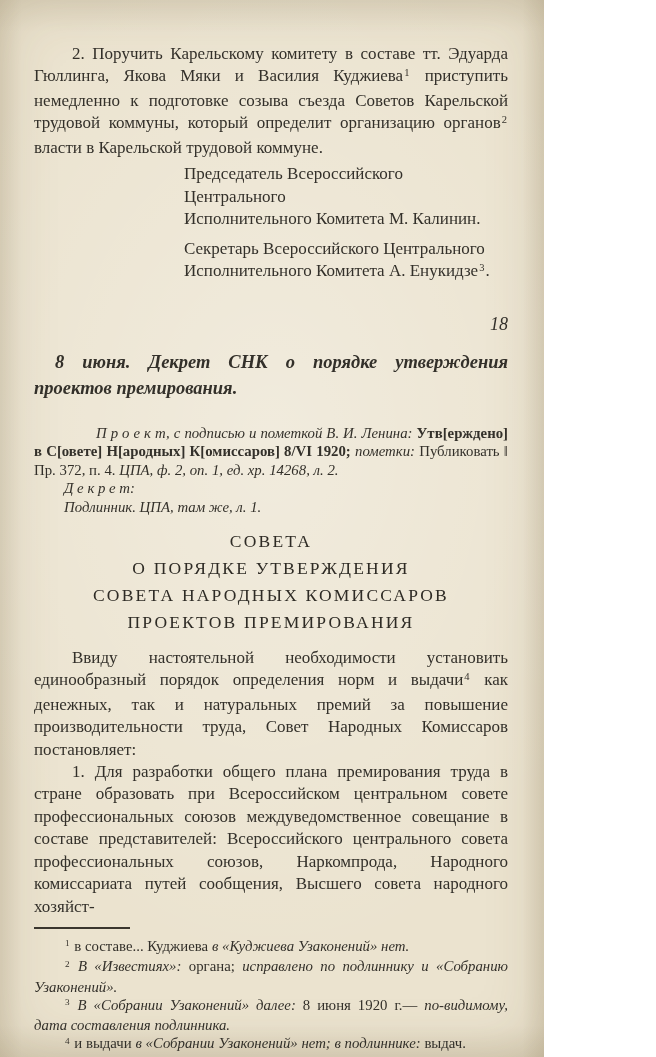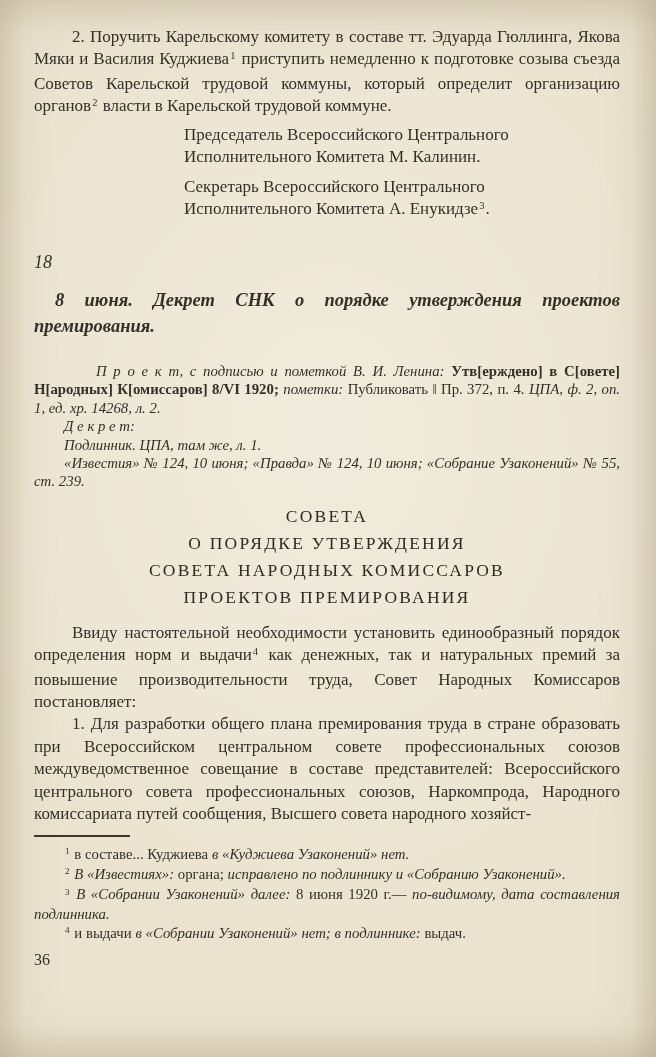--- a/index.html
+++ b/index.html
@@ -3,24 +3,24 @@
 <meta charset="utf-8">
 <style>
   html, body { margin: 0; padding: 0; }
   body {
     width: 656px;
     font-family: "Liberation Serif", "DejaVu Serif", serif;
     -webkit-font-smoothing: antialiased;
   }
   .page {
     position: relative;
-    width: 656px;
+    width: 544px;
     height: 1057px;
     box-sizing: border-box;
-    padding: 26px 36px 0 34px;
+    padding: 43px 36px 0 34px;
     color: #33302a;
     background-color: #ebe3cf;
     background-image:
       radial-gradient(120% 90% at 50% 42%, rgba(255,255,255,0.30) 0%, rgba(255,255,255,0.0) 55%),
       linear-gradient(90deg, rgba(118,98,58,0.10) 0%, rgba(0,0,0,0) 4%, rgba(0,0,0,0) 96%, rgba(118,98,58,0.12) 100%),
       linear-gradient(180deg, rgba(118,98,58,0.08) 0%, rgba(0,0,0,0) 3%, rgba(0,0,0,0) 97%, rgba(118,98,58,0.10) 100%);
     box-shadow: inset 0 0 60px rgba(105,85,45,0.20);
     overflow: hidden;
   }
   p { margin: 0; }
@@ -45,21 +45,21 @@
   .resolution-note {
     margin-top: 7px;
     font-size: 14.6px;
     line-height: 19px;
     text-align: justify;
     text-align-last: justify;
   }
 
   .section-number {
     margin-top: 27px;
-    text-align: left;
+    text-align: right;
     font-style: italic;
     font-size: 18px;
     line-height: 24px;
   }
 
   .section-heading {
     margin-top: 13px;
     font-weight: 700;
     font-style: italic;
     font-size: 18.5px;
@@ -126,21 +126,20 @@
 
 
   <p class="section-number">18</p>
 
   <p class="section-heading">8 июня. Декрет СНК о порядке утверждения проектов премирования.</p>
 
   <div class="source-note">
     <p class="first"><span class="seg-i">П р о е к т, с подписью и пометкой В. И. Ленина: </span><span class="seg-b">Утв[ерждено] в С[овете] Н[ародных] К[омиссаров] 8/VI 1920; </span><span class="seg-i">пометки: </span><span class="seg-u">Публиковать ‖ Пр. 372, п. 4. </span><span class="seg-i">ЦПА, ф. 2, оп. 1, ед. хр. 14268, л. 2.</span></p>
     <p class="ind"><span class="seg-i">Д е к р е т:</span></p>
     <p class="ind"><span class="seg-i">Подлинник. ЦПА, там же, л. 1.</span></p>
-    <p class="ind"><span class="seg-i">«Известия» № 124, 10 июня; «Правда» № 124, 10 июня; «Собрание Узаконений» № 55, ст. 239.</span></p>
   </div>
 
   <div class="decree-heading">
     <div>СОВЕТА</div>
     <div>О ПОРЯДКЕ УТВЕРЖДЕНИЯ</div>
     <div>СОВЕТА НАРОДНЫХ КОМИССАРОВ</div>
     <div>ПРОЕКТОВ ПРЕМИРОВАНИЯ</div>
   </div>
 
   <div class="decree-body">

